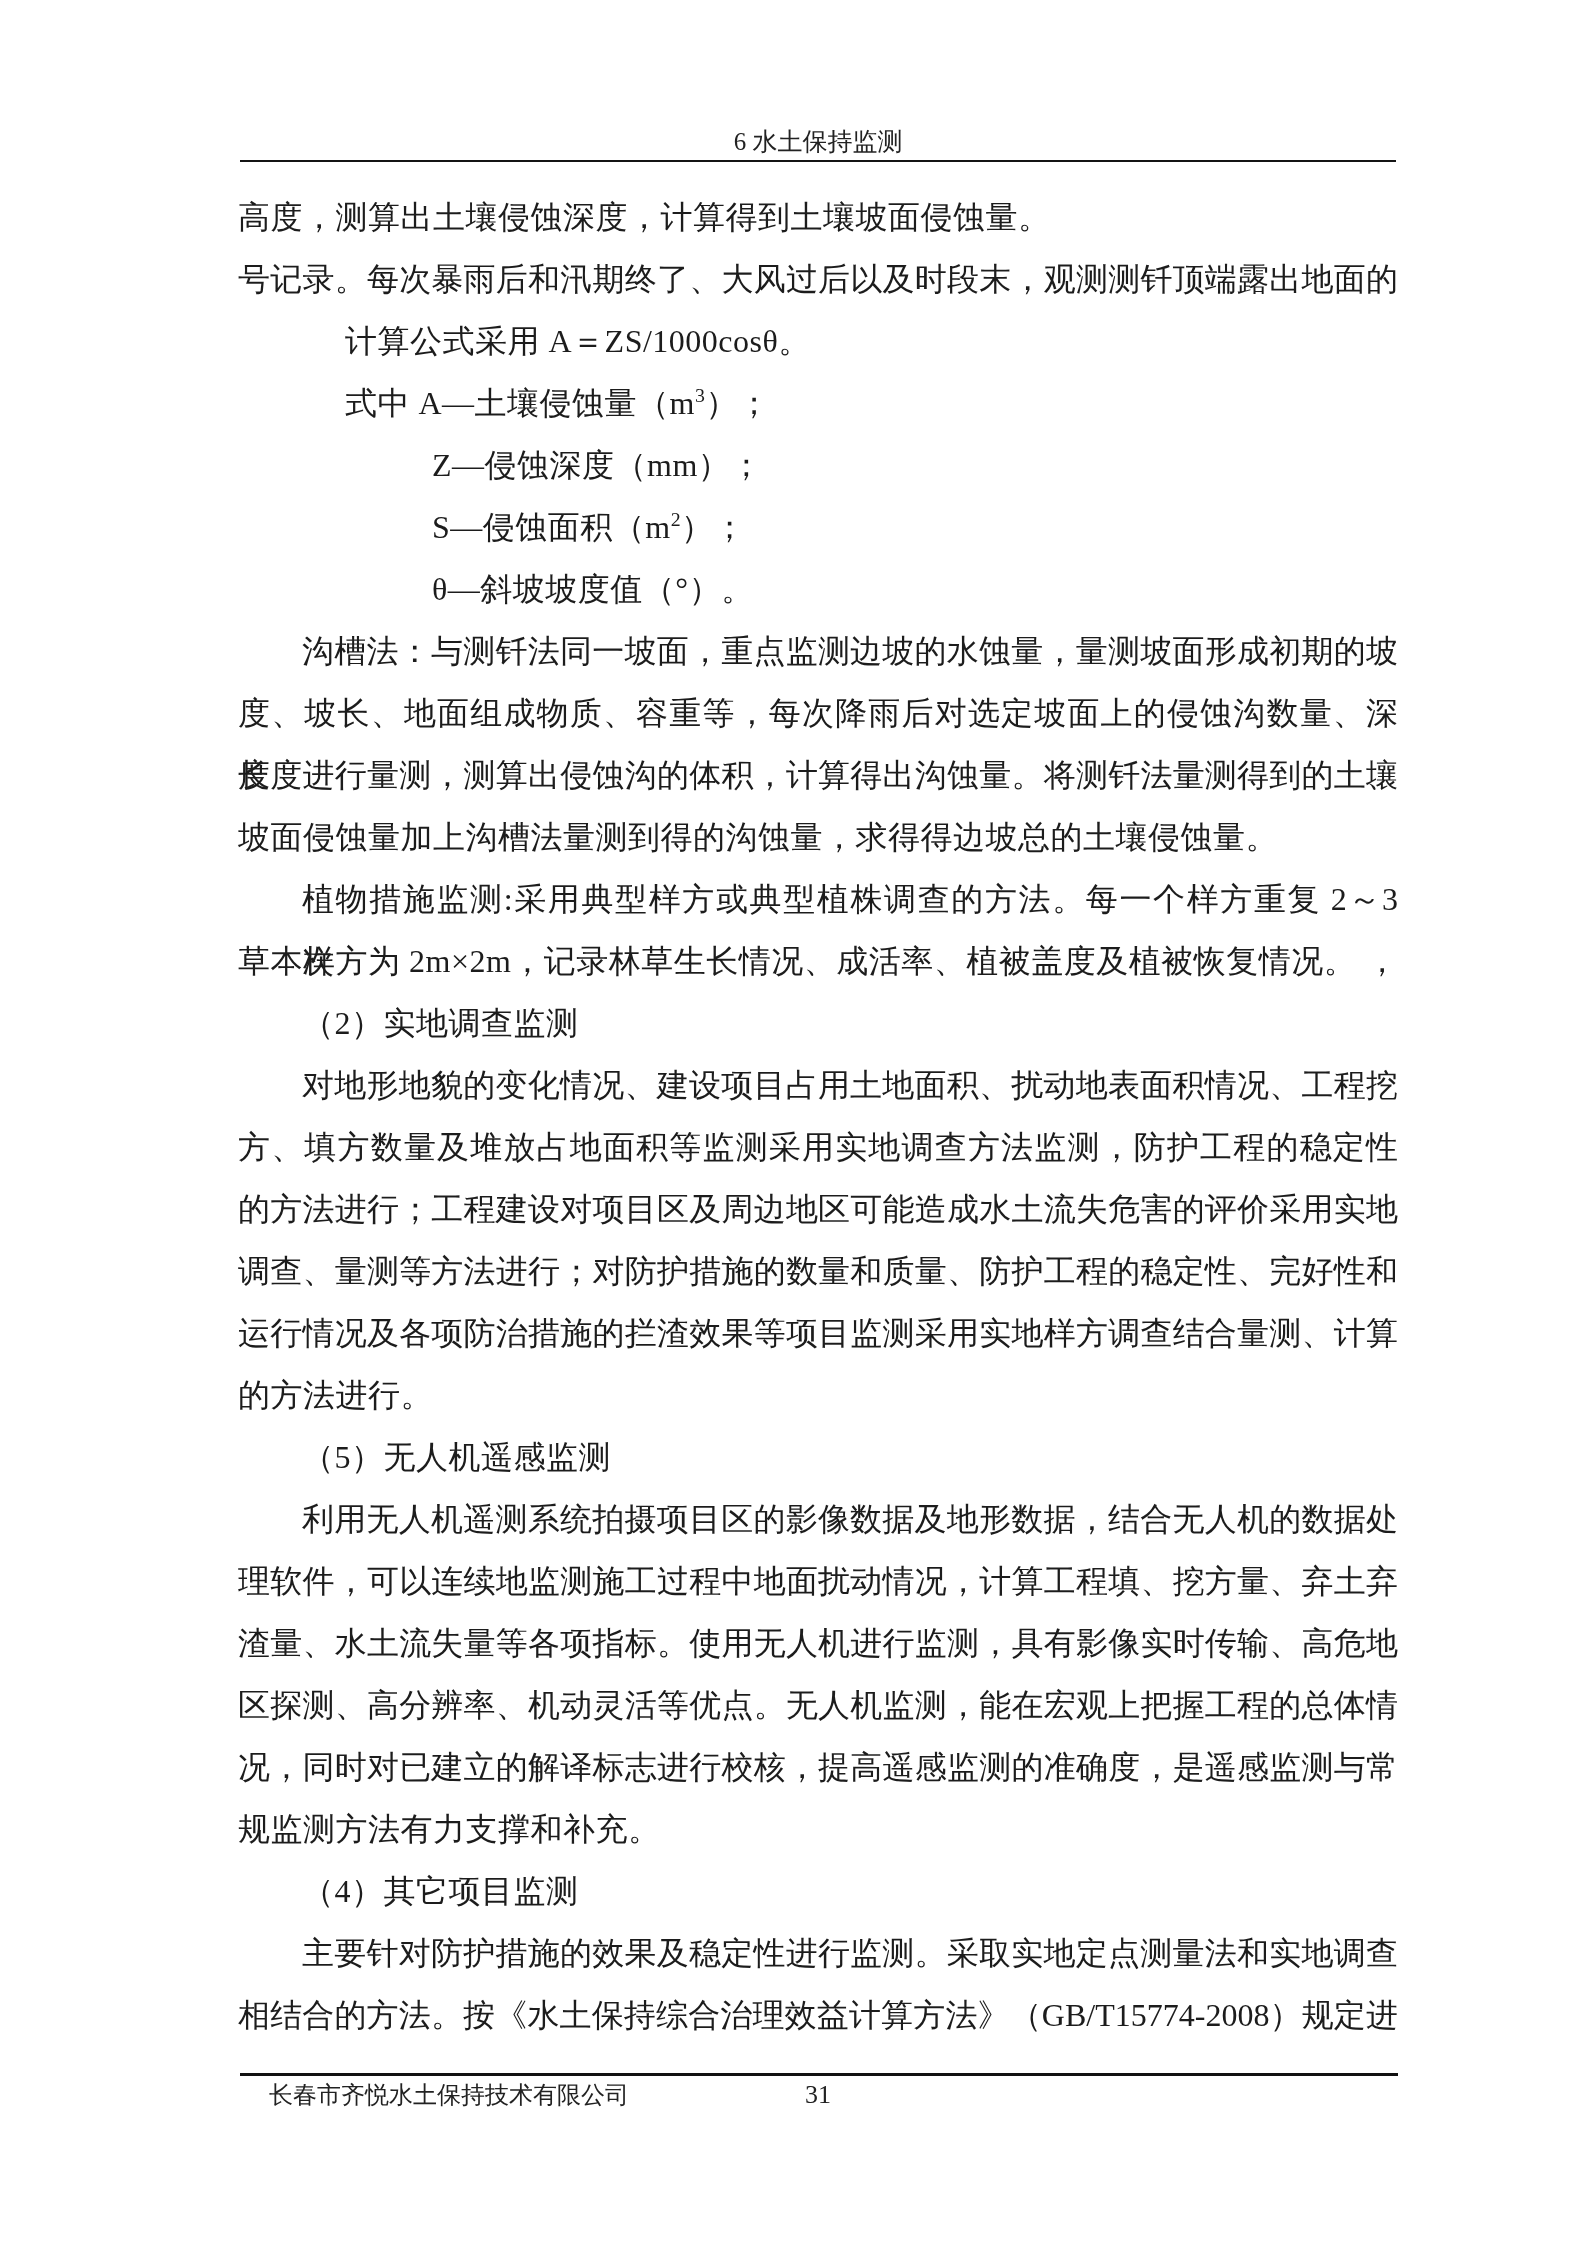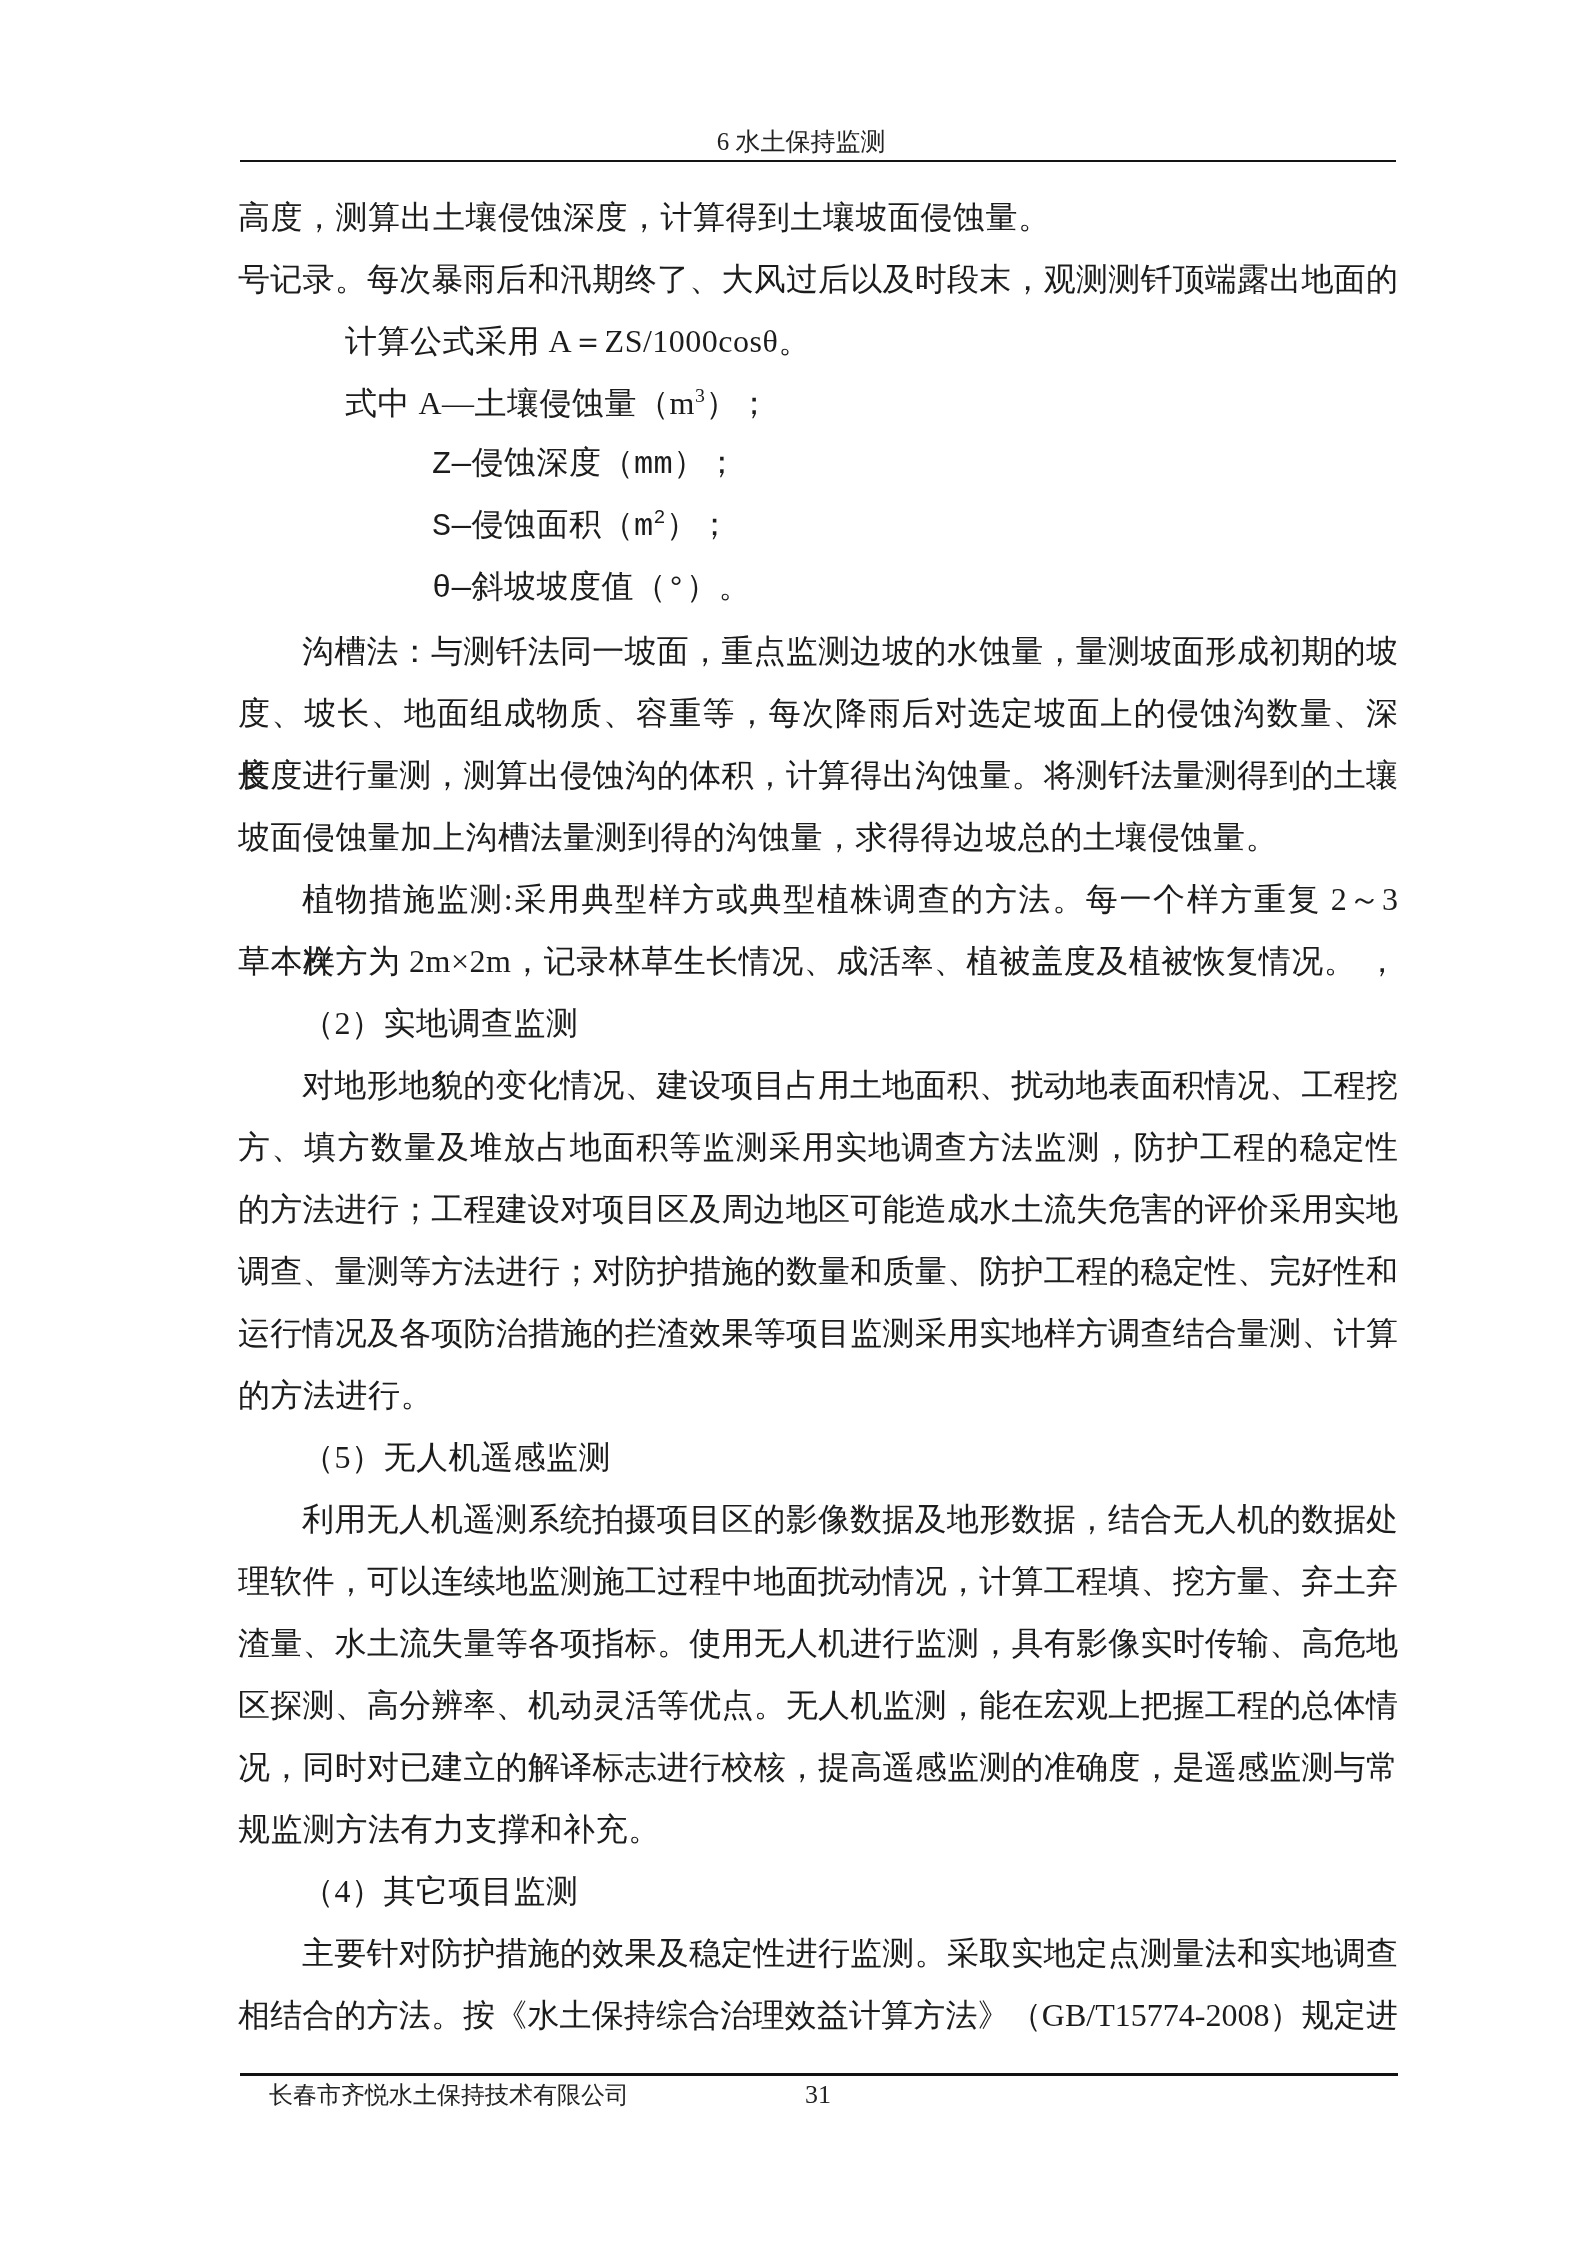--- a/index.html
+++ b/index.html
@@ -7,21 +7,21 @@
     position:relative;
     width:1587px; height:2245px;
     margin:0 auto;
     background:#ffffff;
     font-family:"Liberation Serif","DejaVu Serif",serif;
     color:#1c1c1c;
     overflow:hidden;
   }
   .header-title {
     position:absolute;
-    left:221px; width:1160px; top:128px;
+    left:238px; width:1160px; top:128px;
     text-align:center;
     font-size:25px; line-height:28px;
     color:#222;
     white-space:pre;
   }
   .header-rule {
     position:absolute;
     left:240px; width:1156px; top:160px;
     height:2px; background:#141414;
   }
@@ -37,21 +37,21 @@
     letter-spacing:0.5px;
   }
   .line.fill {
     white-space:normal;
     text-align:justify;
     text-align-last:justify;
     letter-spacing:0;
   }
   .line.indent  { padding-left:64px;  }
   .line.formula { padding-left:107px; }
-  .line.def     { padding-left:194px;font-family:Liberation Mono, monospace; }
+  .line.def     { padding-left:194px; }
   .line sup {
     font-size:0.62em;
     line-height:0;
     vertical-align:super;
   }
   .footer-rule {
     position:absolute;
     left:240px; width:1158px; top:2073px;
     height:3px; background:#111111;
   }

